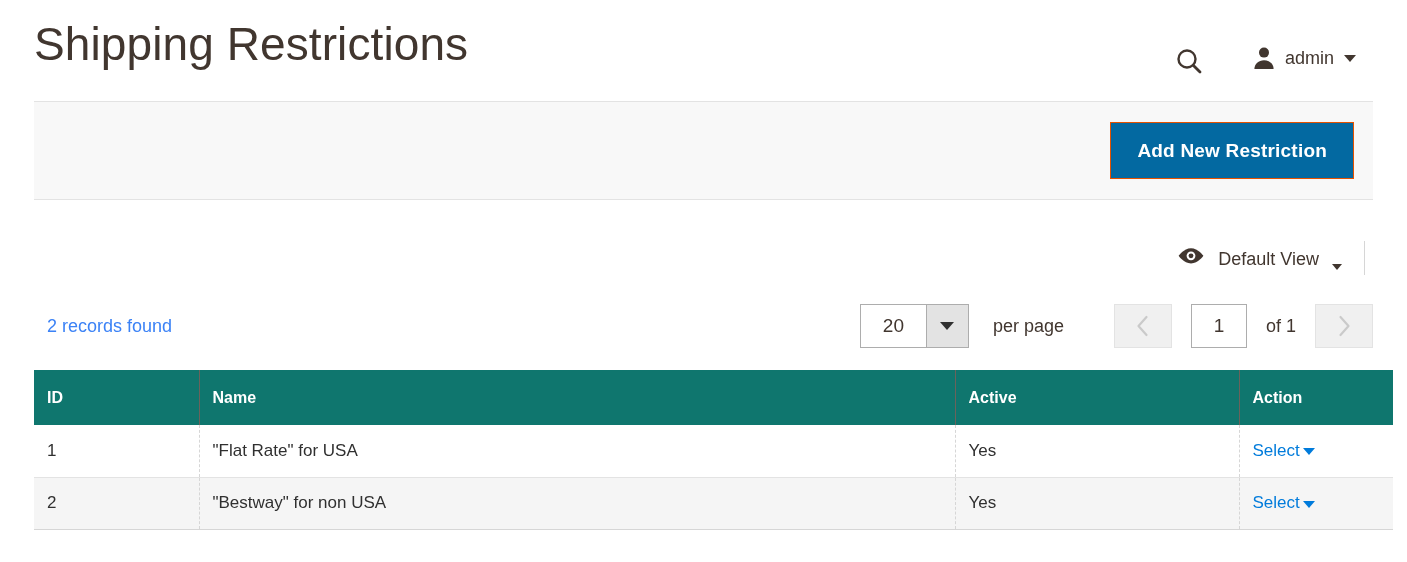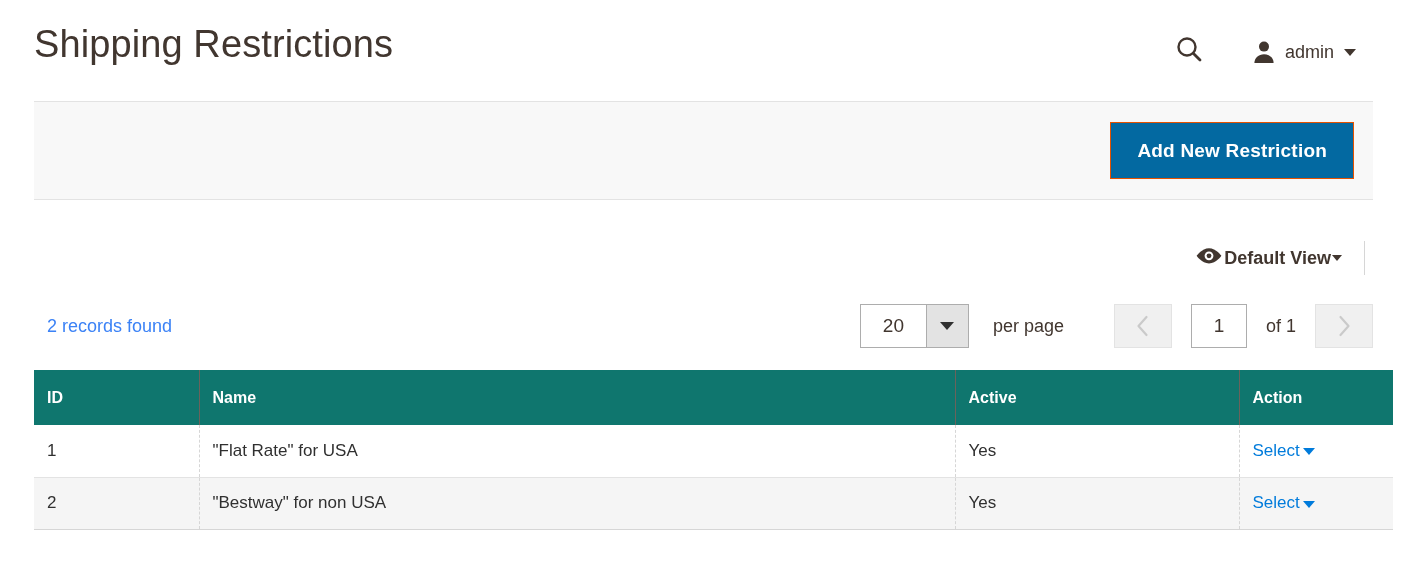--- a/index.html
+++ b/index.html
@@ -26,33 +26,33 @@
     left: 0;
     top: 0;
     width: 1407px;
     height: 101px;
     display: flex;
     align-items: flex-start;
     justify-content: space-between;
     padding: 22px 34px 0 34px;
   }
   .page-title {
-    font-size: 38px;
+    font-size: 46px;
     font-weight: 300;
     color: #41362f;
     letter-spacing: 0.1px;
     line-height: 44px;
     white-space: nowrap;
   }
 
   .header-right {
     display: flex;
-    align-items: flex-end;
+    align-items: flex-start;
     gap: 48px;
-    margin-top: 12px;
+    margin-top: 24px;
     margin-right: 17px;
   }
   .icon-btn {
     display: inline-flex;
     align-items: center;
     justify-content: center;
     cursor: pointer;
   }
   .search-icon svg { display: block; }
 
@@ -128,25 +128,24 @@
     top: 228px;
     width: 1339px;
     height: 60px;
     display: flex;
     align-items: center;
     justify-content: flex-end;
     padding-right: 0px;
   }
   .control-group {
     display: flex;
-    align-items: center;
-    gap: 1px;
+    align-items: flex-end;
+    gap: 13px;
     cursor: pointer;
     padding: 0 14px;
-    font-weight: bold;
   }
   .control-label {
     font-size: 18px;
     color: #41362f;
   }
   .divider-v {
     width: 1px;
     height: 34px;
     background: #d6d6d6;
     margin: 0 8px;

